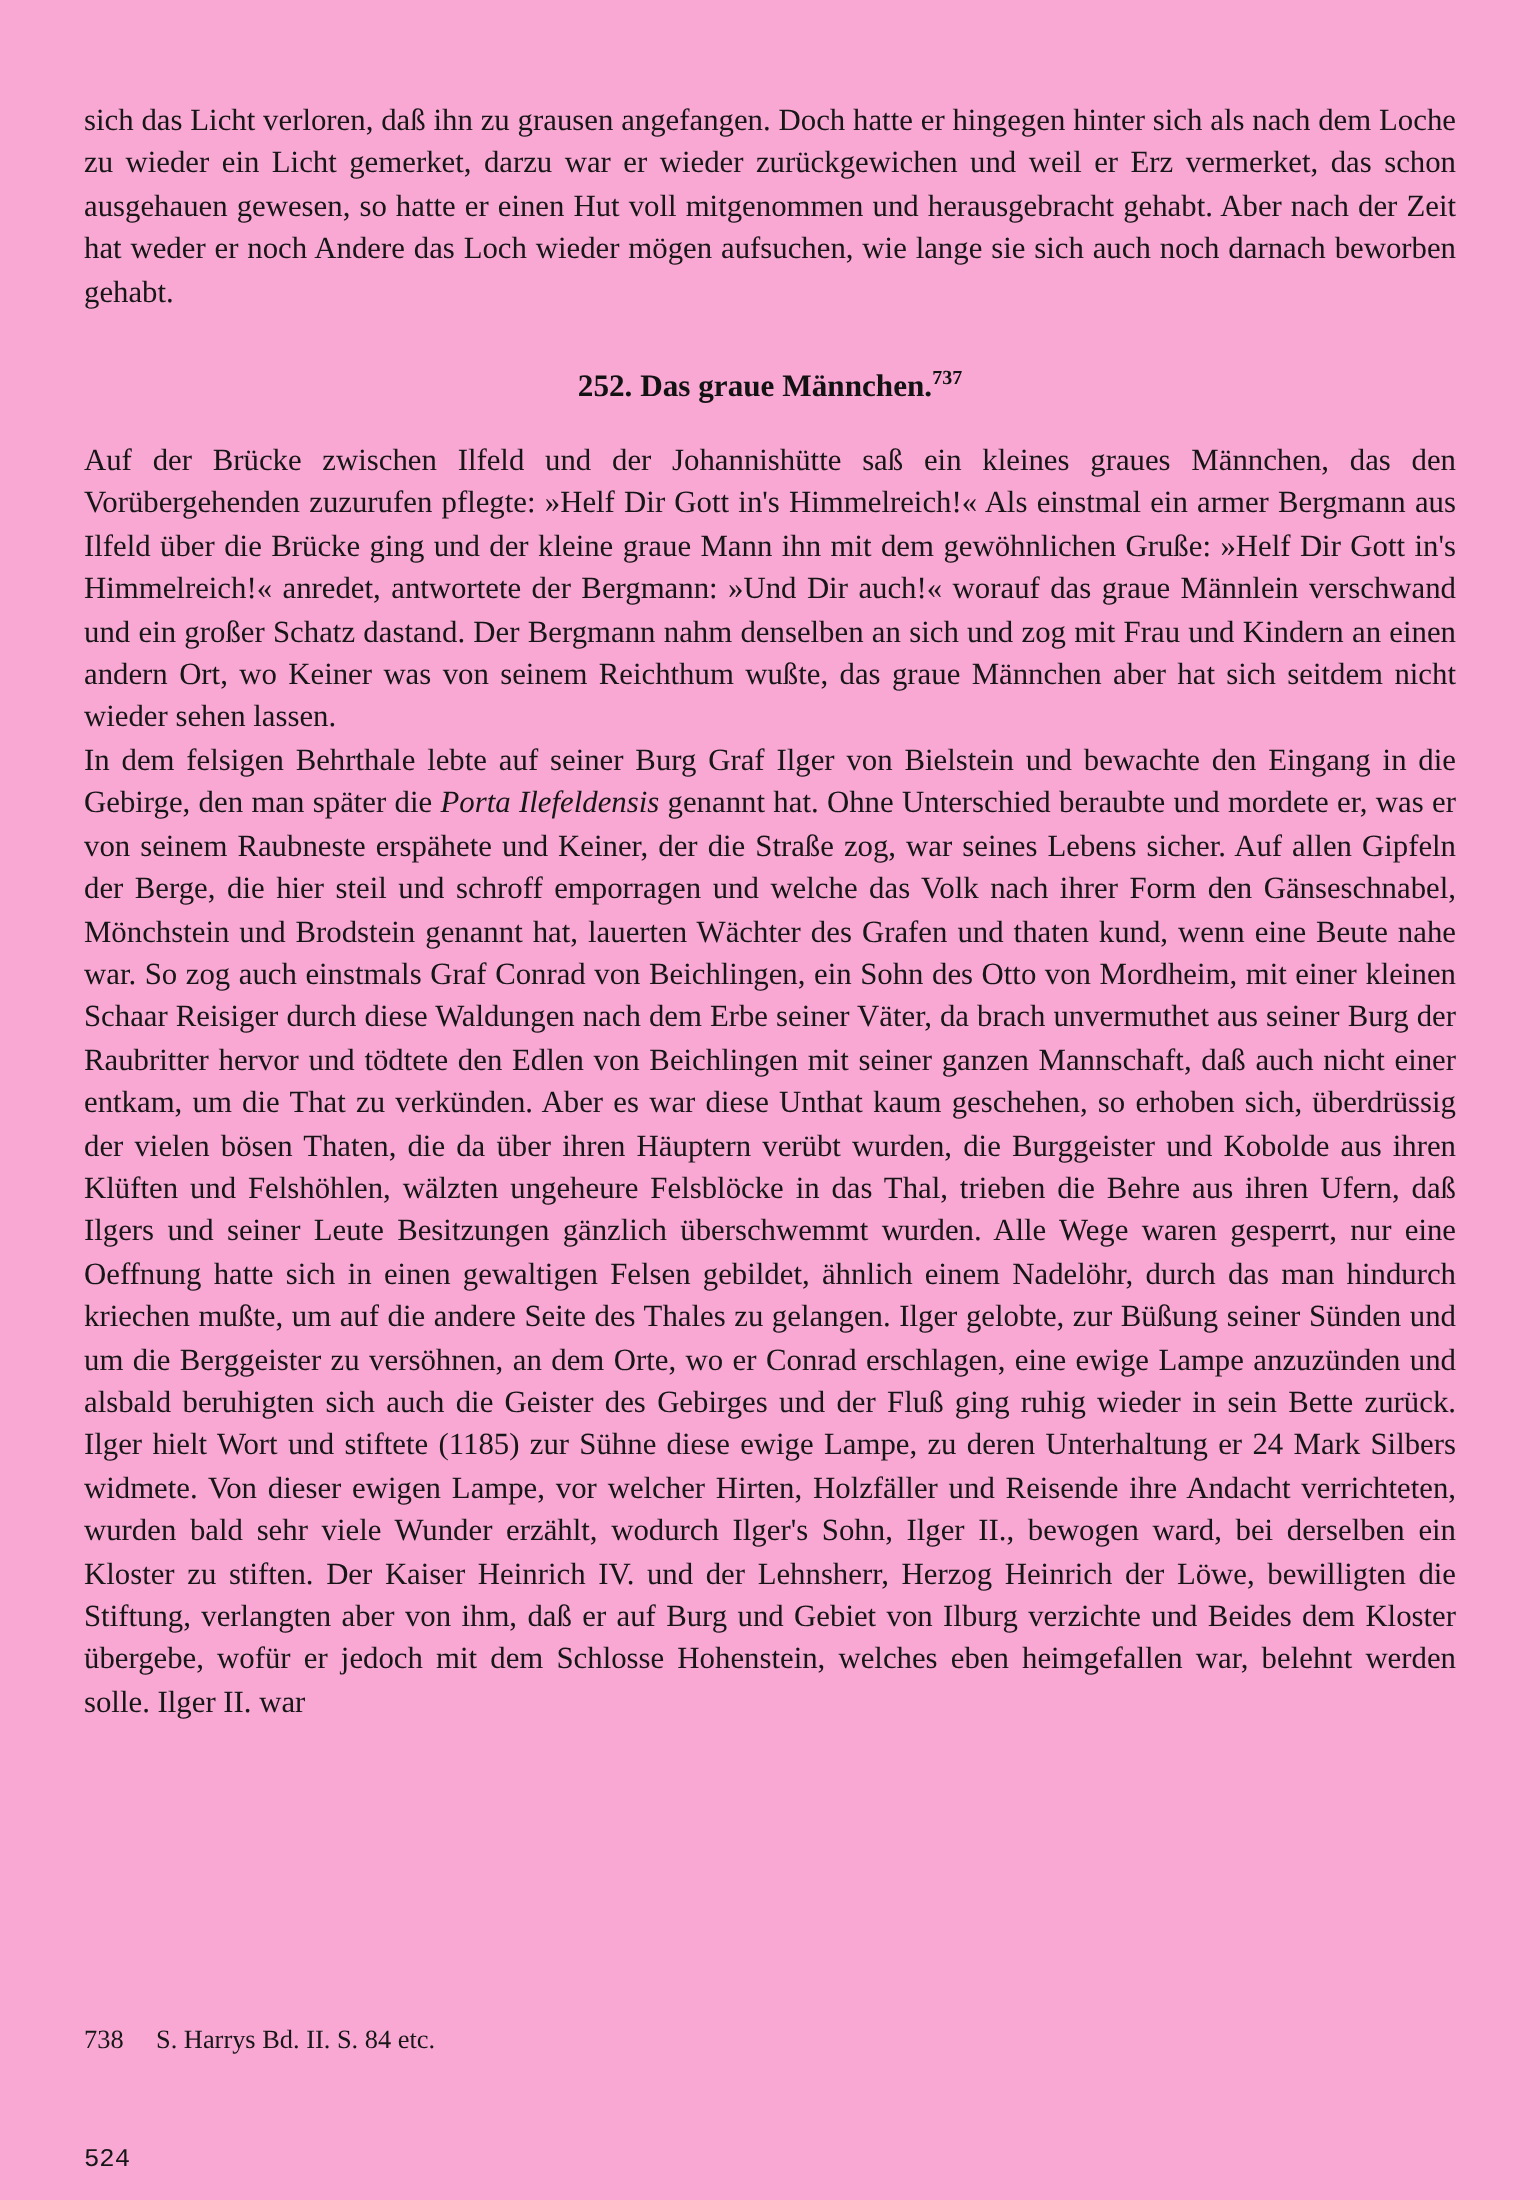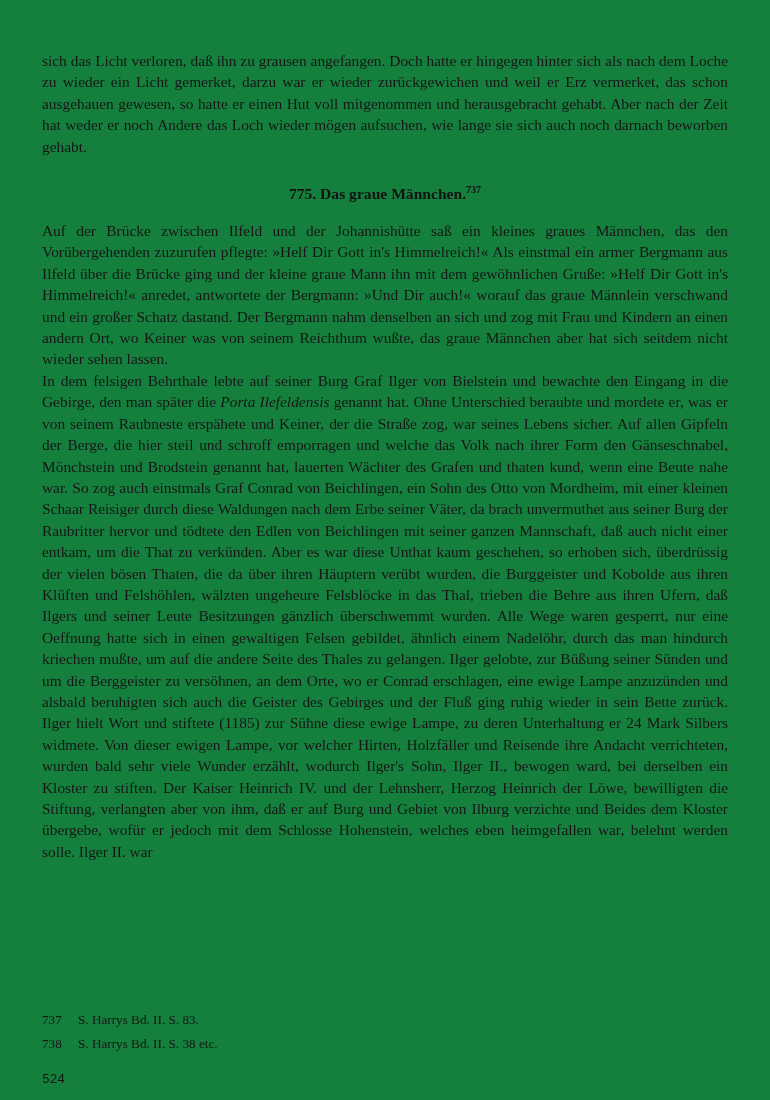--- a/index.html
+++ b/index.html
@@ -13,21 +13,21 @@
     height: 1100px;
     font-family: "Liberation Serif", "DejaVu Serif", serif;
     color: #161616;
     overflow: hidden;
   }
 
   .page {
     position: relative;
     width: 770px;
     height: 1100px;
-    background: #15803d;
+    background: #f9a8d4;
     padding: 50px 42px 0 42px;
   }
 
   .main-text { width: 686px; }
 
   .para {
     font-size: 15.4px;
     line-height: 21.4px;
     text-align: justify;
     color: #161616;
@@ -79,29 +79,28 @@
 </style>
 </head>
 <body>
 
 <div class="page">
 
   <div class="main-text">
 
     <p class="para">sich das Licht verloren, daß ihn zu grausen angefangen. Doch hatte er hingegen hinter sich als nach dem Loche zu wieder ein Licht gemerket, darzu war er wieder zurückgewichen und weil er Erz vermerket, das schon ausgehauen gewesen, so hatte er einen Hut voll mitgenommen und herausgebracht gehabt. Aber nach der Zeit hat weder er noch Andere das Loch wieder mögen aufsuchen, wie lange sie sich auch noch darnach beworben gehabt.</p>
 
-    <h2 class="section-heading"><span>775. Das graue Männchen.</span><sup class="fn-ref">737</sup></h2>
+    <h2 class="section-heading"><span>252. Das graue Männchen.</span><sup class="fn-ref">737</sup></h2>
 
     <p class="para">Auf der Brücke zwischen Ilfeld und der Johannishütte saß ein kleines graues Männchen, das den Vorübergehenden zuzurufen pflegte: »Helf Dir Gott in's Himmelreich!« Als einstmal ein armer Bergmann aus Ilfeld über die Brücke ging und der kleine graue Mann ihn mit dem gewöhnlichen Gruße: »Helf Dir Gott in's Himmelreich!« anredet, antwortete der Bergmann: »Und Dir auch!« worauf das graue Männlein verschwand und ein großer Schatz dastand. Der Bergmann nahm denselben an sich und zog mit Frau und Kindern an einen andern Ort, wo Keiner was von seinem Reichthum wußte, das graue Männchen aber hat sich seitdem nicht wieder sehen lassen.</p>
 
 
     <p class="para"><span>In dem felsigen Behrthale lebte auf seiner Burg Graf Ilger von Bielstein und bewachte den Eingang in die Gebirge, den man später die </span><i class="latin">Porta Ilefeldensis</i><span> genannt hat. Ohne Unterschied beraubte und mordete er, was er von seinem Raubneste erspähete und Keiner, der die Straße zog, war seines Lebens sicher. Auf allen Gipfeln der Berge, die hier steil und schroff emporragen und welche das Volk nach ihrer Form den Gänseschnabel, Mönchstein und Brodstein genannt hat, lauerten Wächter des Grafen und thaten kund, wenn eine Beute nahe war. So zog auch einstmals Graf Conrad von Beichlingen, ein Sohn des Otto von Mordheim, mit einer kleinen Schaar Reisiger durch diese Waldungen nach dem Erbe seiner Väter, da brach unvermuthet aus seiner Burg der Raubritter hervor und tödtete den Edlen von Beichlingen mit seiner ganzen Mannschaft, daß auch nicht einer entkam, um die That zu verkünden. Aber es war diese Unthat kaum geschehen, so erhoben sich, überdrüssig der vielen bösen Thaten, die da über ihren Häuptern verübt wurden, die Burggeister und Kobolde aus ihren Klüften und Felshöhlen, wälzten ungeheure Felsblöcke in das Thal, trieben die Behre aus ihren Ufern, daß Ilgers und seiner Leute Besitzungen gänzlich überschwemmt wurden. Alle Wege waren gesperrt, nur eine Oeffnung hatte sich in einen gewaltigen Felsen gebildet, ähnlich einem Nadelöhr, durch das man hindurch kriechen mußte, um auf die andere Seite des Thales zu gelangen. Ilger gelobte, zur Büßung seiner Sünden und um die Berggeister zu versöhnen, an dem Orte, wo er Conrad erschlagen, eine ewige Lampe anzuzünden und alsbald beruhigten sich auch die Geister des Gebirges und der Fluß ging ruhig wieder in sein Bette zurück. Ilger hielt Wort und stiftete (1185) zur Sühne diese ewige Lampe, zu deren Unterhaltung er 24 Mark Silbers widmete. Von dieser ewigen Lampe, vor welcher Hirten, Holzfäller und Reisende ihre Andacht verrichteten, wurden bald sehr viele Wunder erzählt, wodurch Ilger's Sohn, Ilger II., bewogen ward, bei derselben ein Kloster zu stiften. Der Kaiser Heinrich IV. und der Lehnsherr, Herzog Heinrich der Löwe, bewilligten die Stiftung, verlangten aber von ihm, daß er auf Burg und Gebiet von Ilburg verzichte und Beides dem Kloster übergebe, wofür er jedoch mit dem Schlosse Hohenstein, welches eben heimgefallen war, belehnt werden solle. Ilger II. war</span></p>
 
   </div>
 
   <div class="footnotes">
-    <div class="footnote"><span class="fn-num">737</span><span>S. Harrys Bd. II. S. 83.</span></div>
-    <div class="footnote"><span class="fn-num">738</span><span>S. Harrys Bd. II. S. 38 etc.</span></div>
+    <div class="footnote"><span class="fn-num">738</span><span>S. Harrys Bd. II. S. 84 etc.</span></div>
   </div>
 
   <div class="page-number">524</div>
 
 </div>
 
 </body></html>

